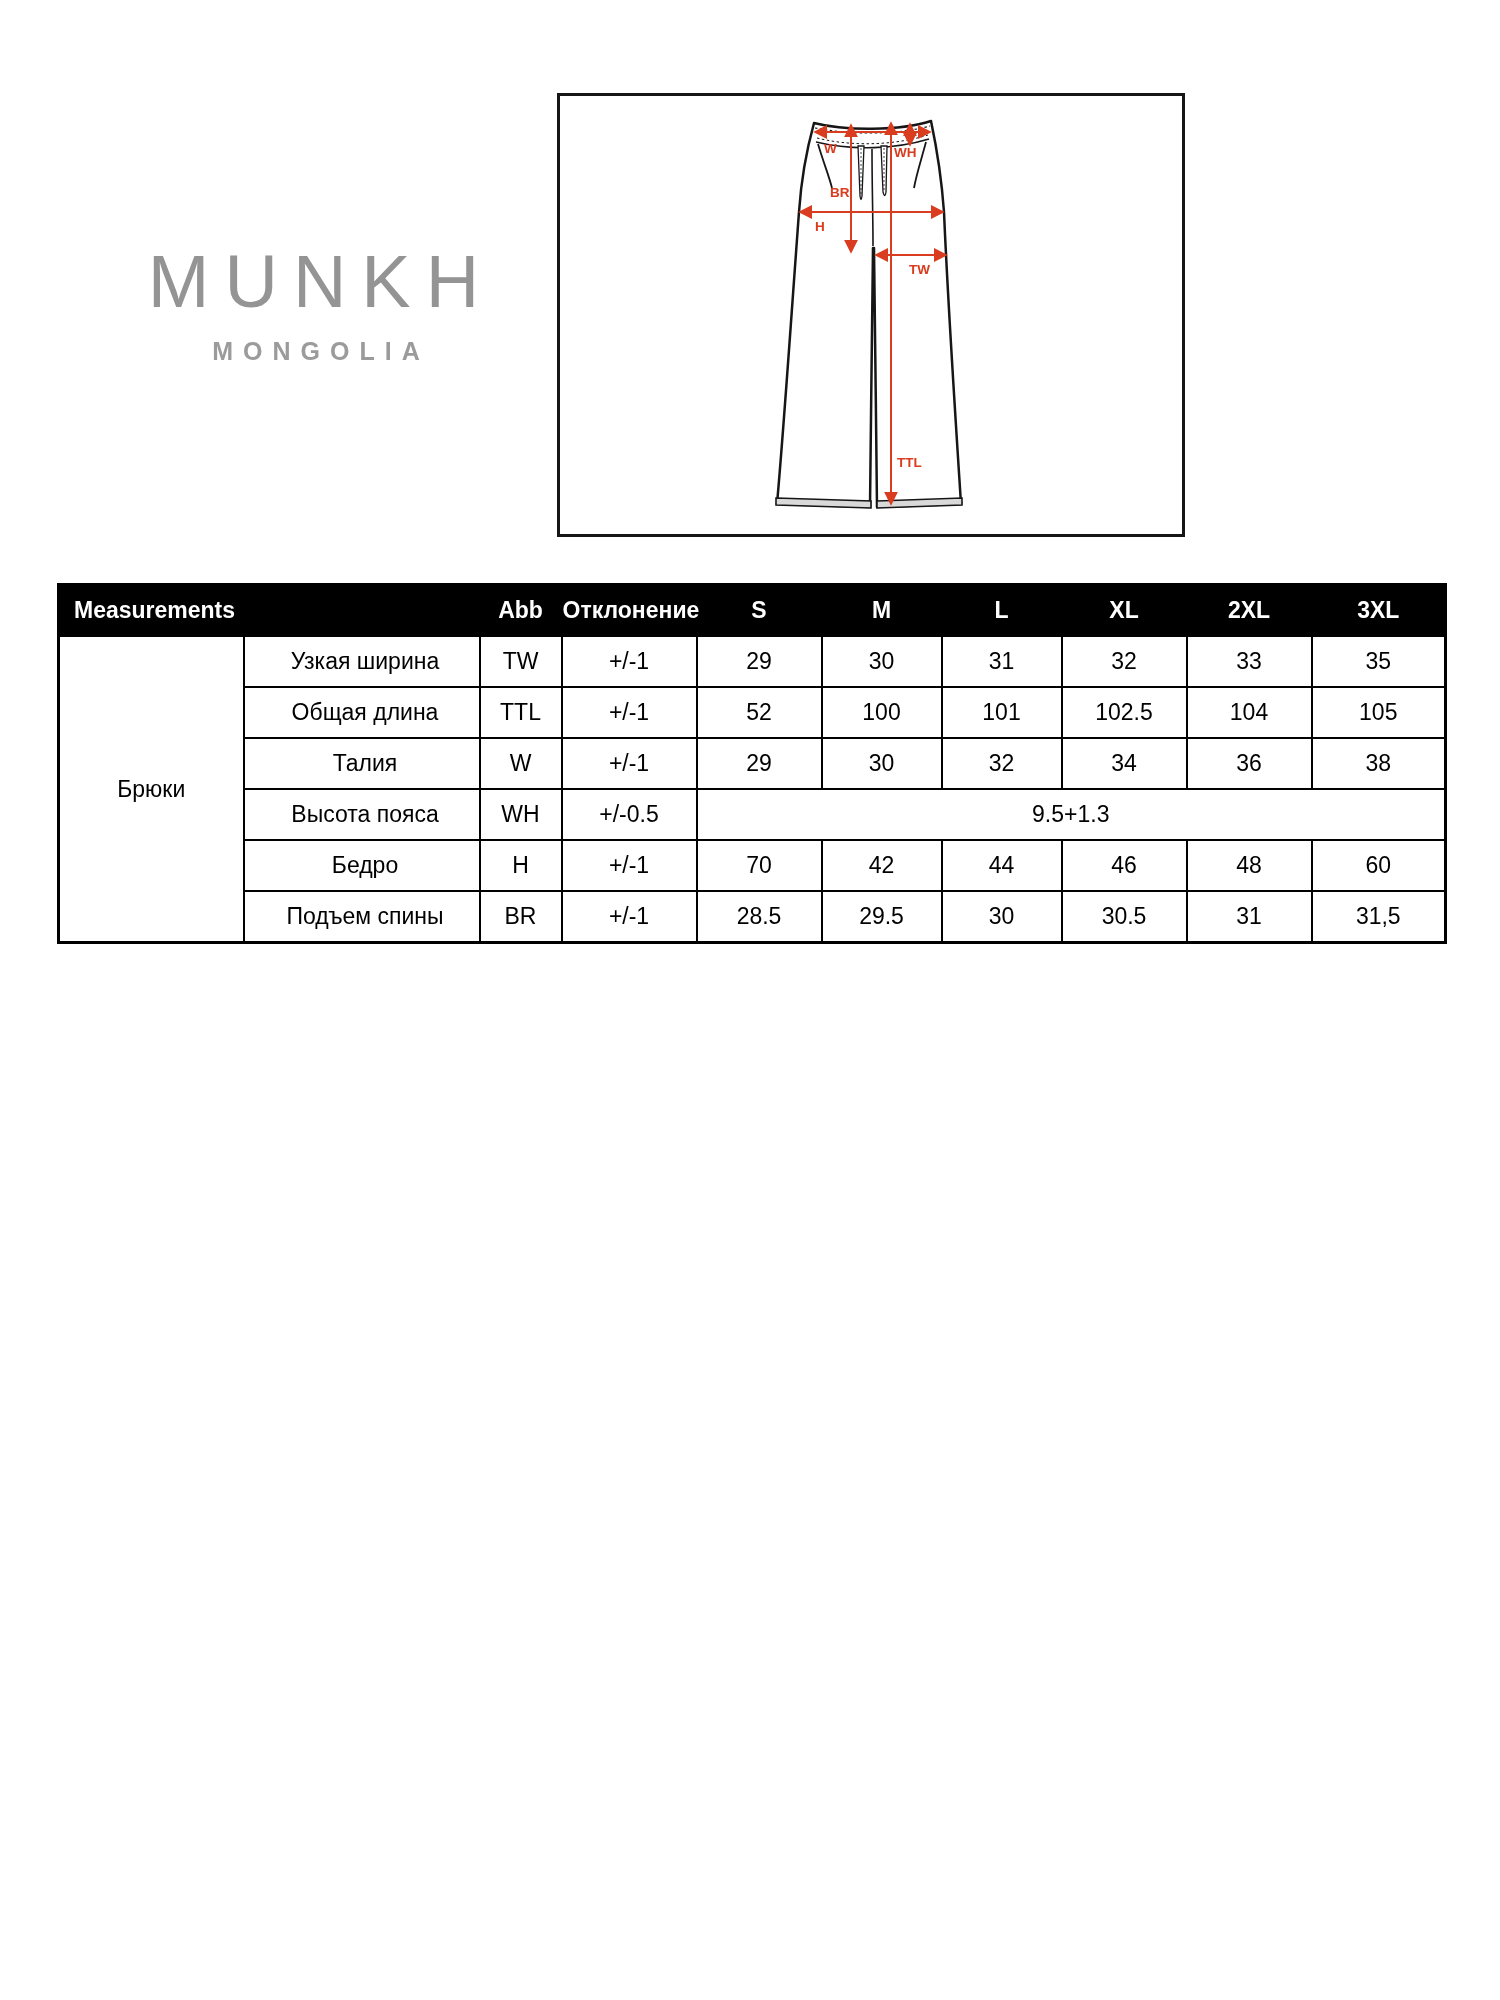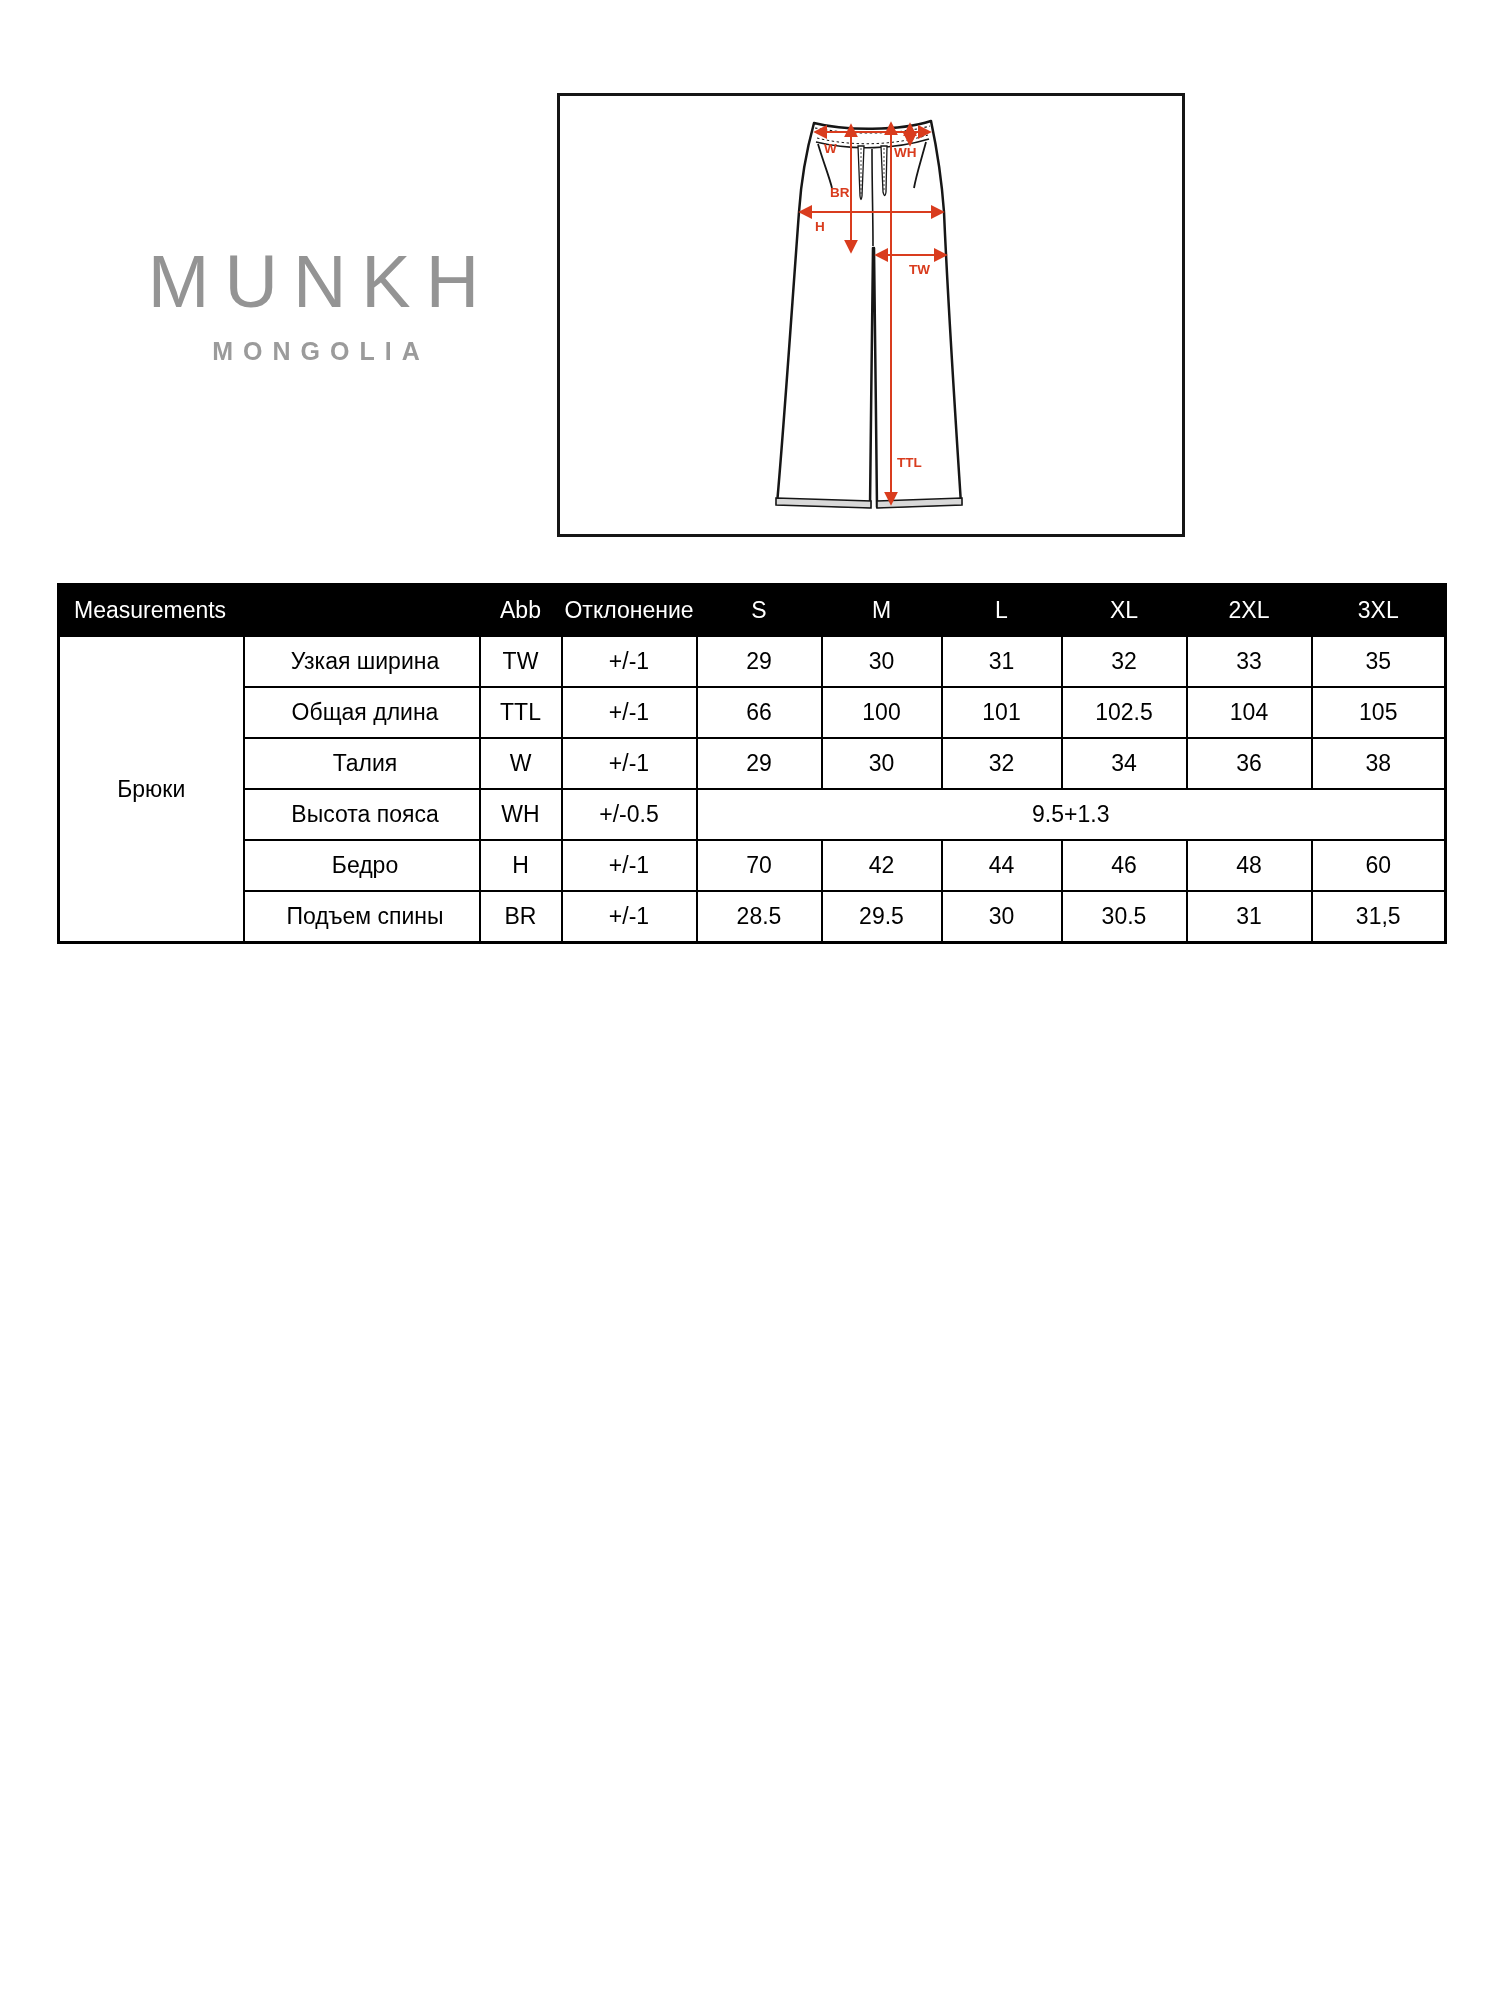--- a/index.html
+++ b/index.html
@@ -24,21 +24,21 @@
     border:3px solid #161616;background:#fff;box-sizing:content-box;
   }
   #diagram-box svg{display:block;width:100%;height:100%;}
   
   #size-table{
     position:absolute;left:57px;top:583px;width:1387px;
     border-collapse:collapse;table-layout:fixed;
     font-size:23px;
   }
   #size-table th{
-    background:#000;color:#fff;font-weight:400;height:49px;
+    background:#000;color:#fff;font-weight:700;height:49px;
     border:2px solid #000;padding:0;
   }
   #size-table th.h-meas{text-align:left;padding-left:14px;}
   #size-table td{
     border:2px solid #000;height:49px;padding:0;text-align:center;
     background:#fff;vertical-align:middle;
   }
   #size-table td.name{text-align:center;padding-left:7px;}
   #size-table{border:3px solid #000;}
 </style>
@@ -160,21 +160,21 @@
         <td>30</td>
         <td>31</td>
         <td>32</td>
         <td>33</td>
         <td>35</td>
       </tr>
       <tr>
         <td class="name">Общая длина</td>
         <td>TTL</td>
         <td>+/-1</td>
-        <td>66</td>
+        <td>52</td>
         <td>100</td>
         <td>101</td>
         <td>102.5</td>
         <td>104</td>
         <td>105</td>
       </tr>
       <tr>
         <td class="name">Талия</td>
         <td>W</td>
         <td>+/-1</td>

